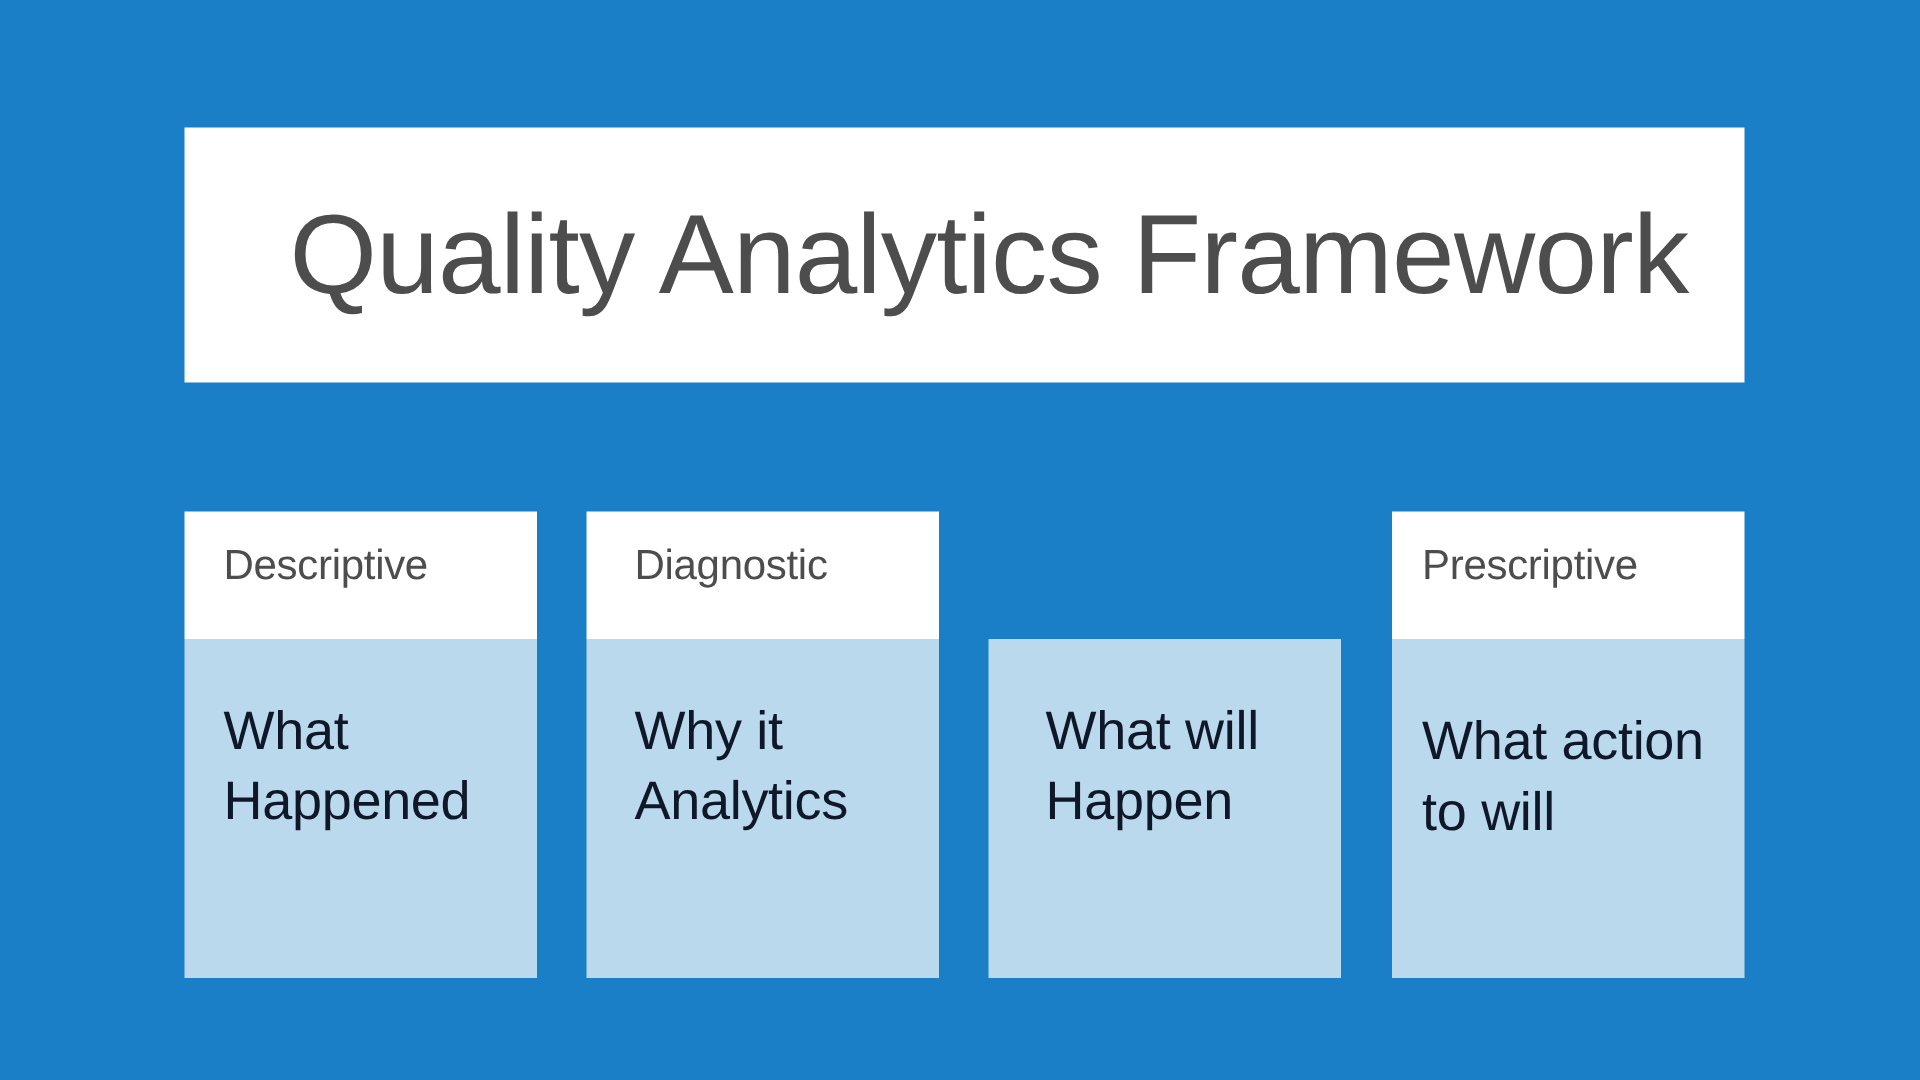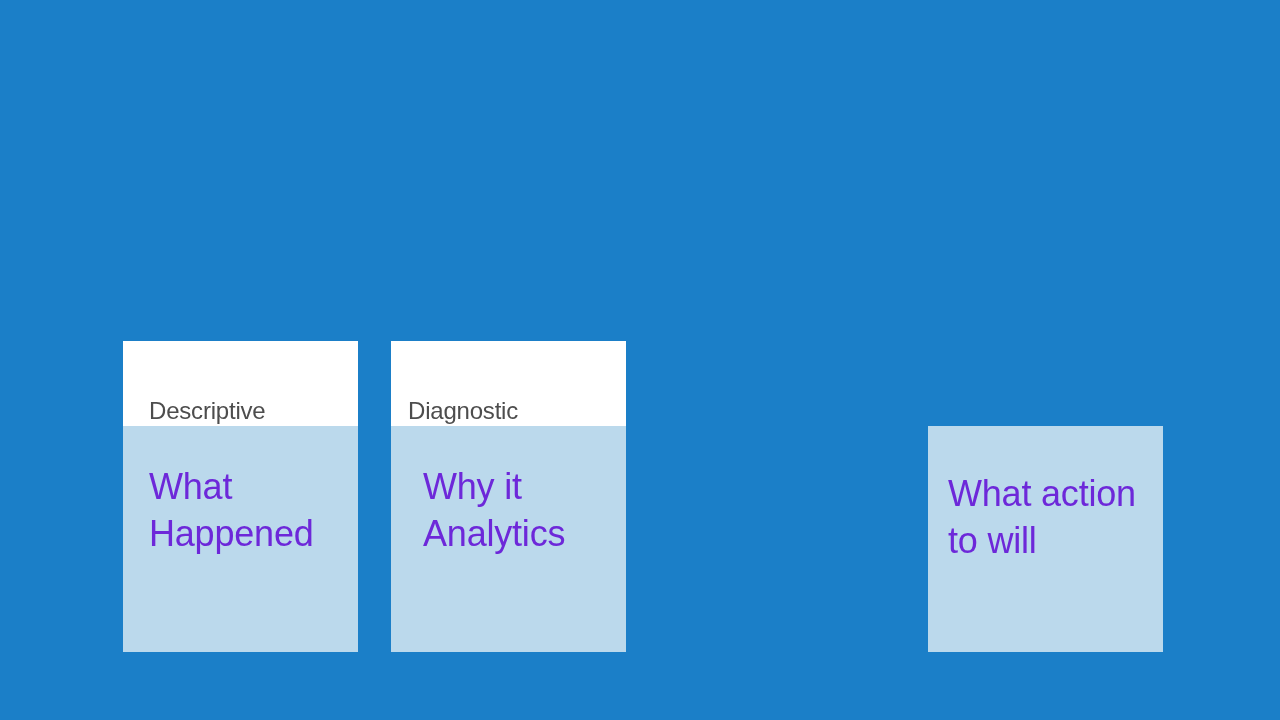--- a/index.html
+++ b/index.html
@@ -66,62 +66,64 @@
     top: 0;
     width: 100%;
     height: 85px;
     background: #ffffff;
     box-sizing: border-box;
   }
   .card-header-text {
     position: absolute;
     left: 26px;
     top: 20px;
-    font-size: 24px;
+    font-size: 28px;
     font-weight: 300;
     color: #4d4d4d;
     letter-spacing: -0.2px;
     white-space: nowrap;
-    margin-top: 36px;
   }
   .card-body {
     position: absolute;
     left: 0;
     top: 85px;
     width: 100%;
     height: 226px;
     background: #bbd9ec;
     box-sizing: border-box;
   }
   .card-body-text {
     position: absolute;
     left: 26px;
     top: 37px;
     right: 6px;
     font-size: 36px;
     font-weight: 300;
     line-height: 47px;
-    color: #6d28d9;
+    color: #0f172a;
     letter-spacing: -0.2px;
     white-space: pre-line;
   }
 
   
   .card-2 .card-header-text { left: 38px; top: 25px; }
   .card-2 .card-body-text  { left: 38px; top: 37px; }
   .card-3 .card-header-text { left: 20px; top: 20px; }
   .card-3 .card-body-text  { left: 20px; top: 44px; }
-  .card-1 .card-header-text { left: 17px; text-align: right; }
+  .card-1 .card-header-text { left: 32px; text-align: right; }
   .card-1 .card-body-text  { left: 32px; }
 </style>
 </head>
 <body>
 
 <div id="slide">
 
+  <div id="title-banner">
+    <div id="title-text">Quality Analytics Framework</div>
+  </div>
 
   <div id="cards">
 
     <div class="card card-0">
       <div class="card-header">
         <div class="card-header-text">Descriptive</div>
       </div>
       <div class="card-body">
         <div class="card-body-text">What
 Happened</div>
@@ -132,23 +134,30 @@
       <div class="card-header">
         <div class="card-header-text">Diagnostic</div>
       </div>
       <div class="card-body">
         <div class="card-body-text">Why it
 Analytics</div>
       </div>
     </div>
 
     <div class="card card-2">
+      <div class="card-body">
+        <div class="card-body-text">What will
+Happen</div>
+      </div>
     </div>
 
     <div class="card card-3">
+      <div class="card-header">
+        <div class="card-header-text">Prescriptive</div>
+      </div>
       <div class="card-body">
         <div class="card-body-text">What action
 to will</div>
       </div>
     </div>
 
   </div>
 </div>
 
 </body></html>

